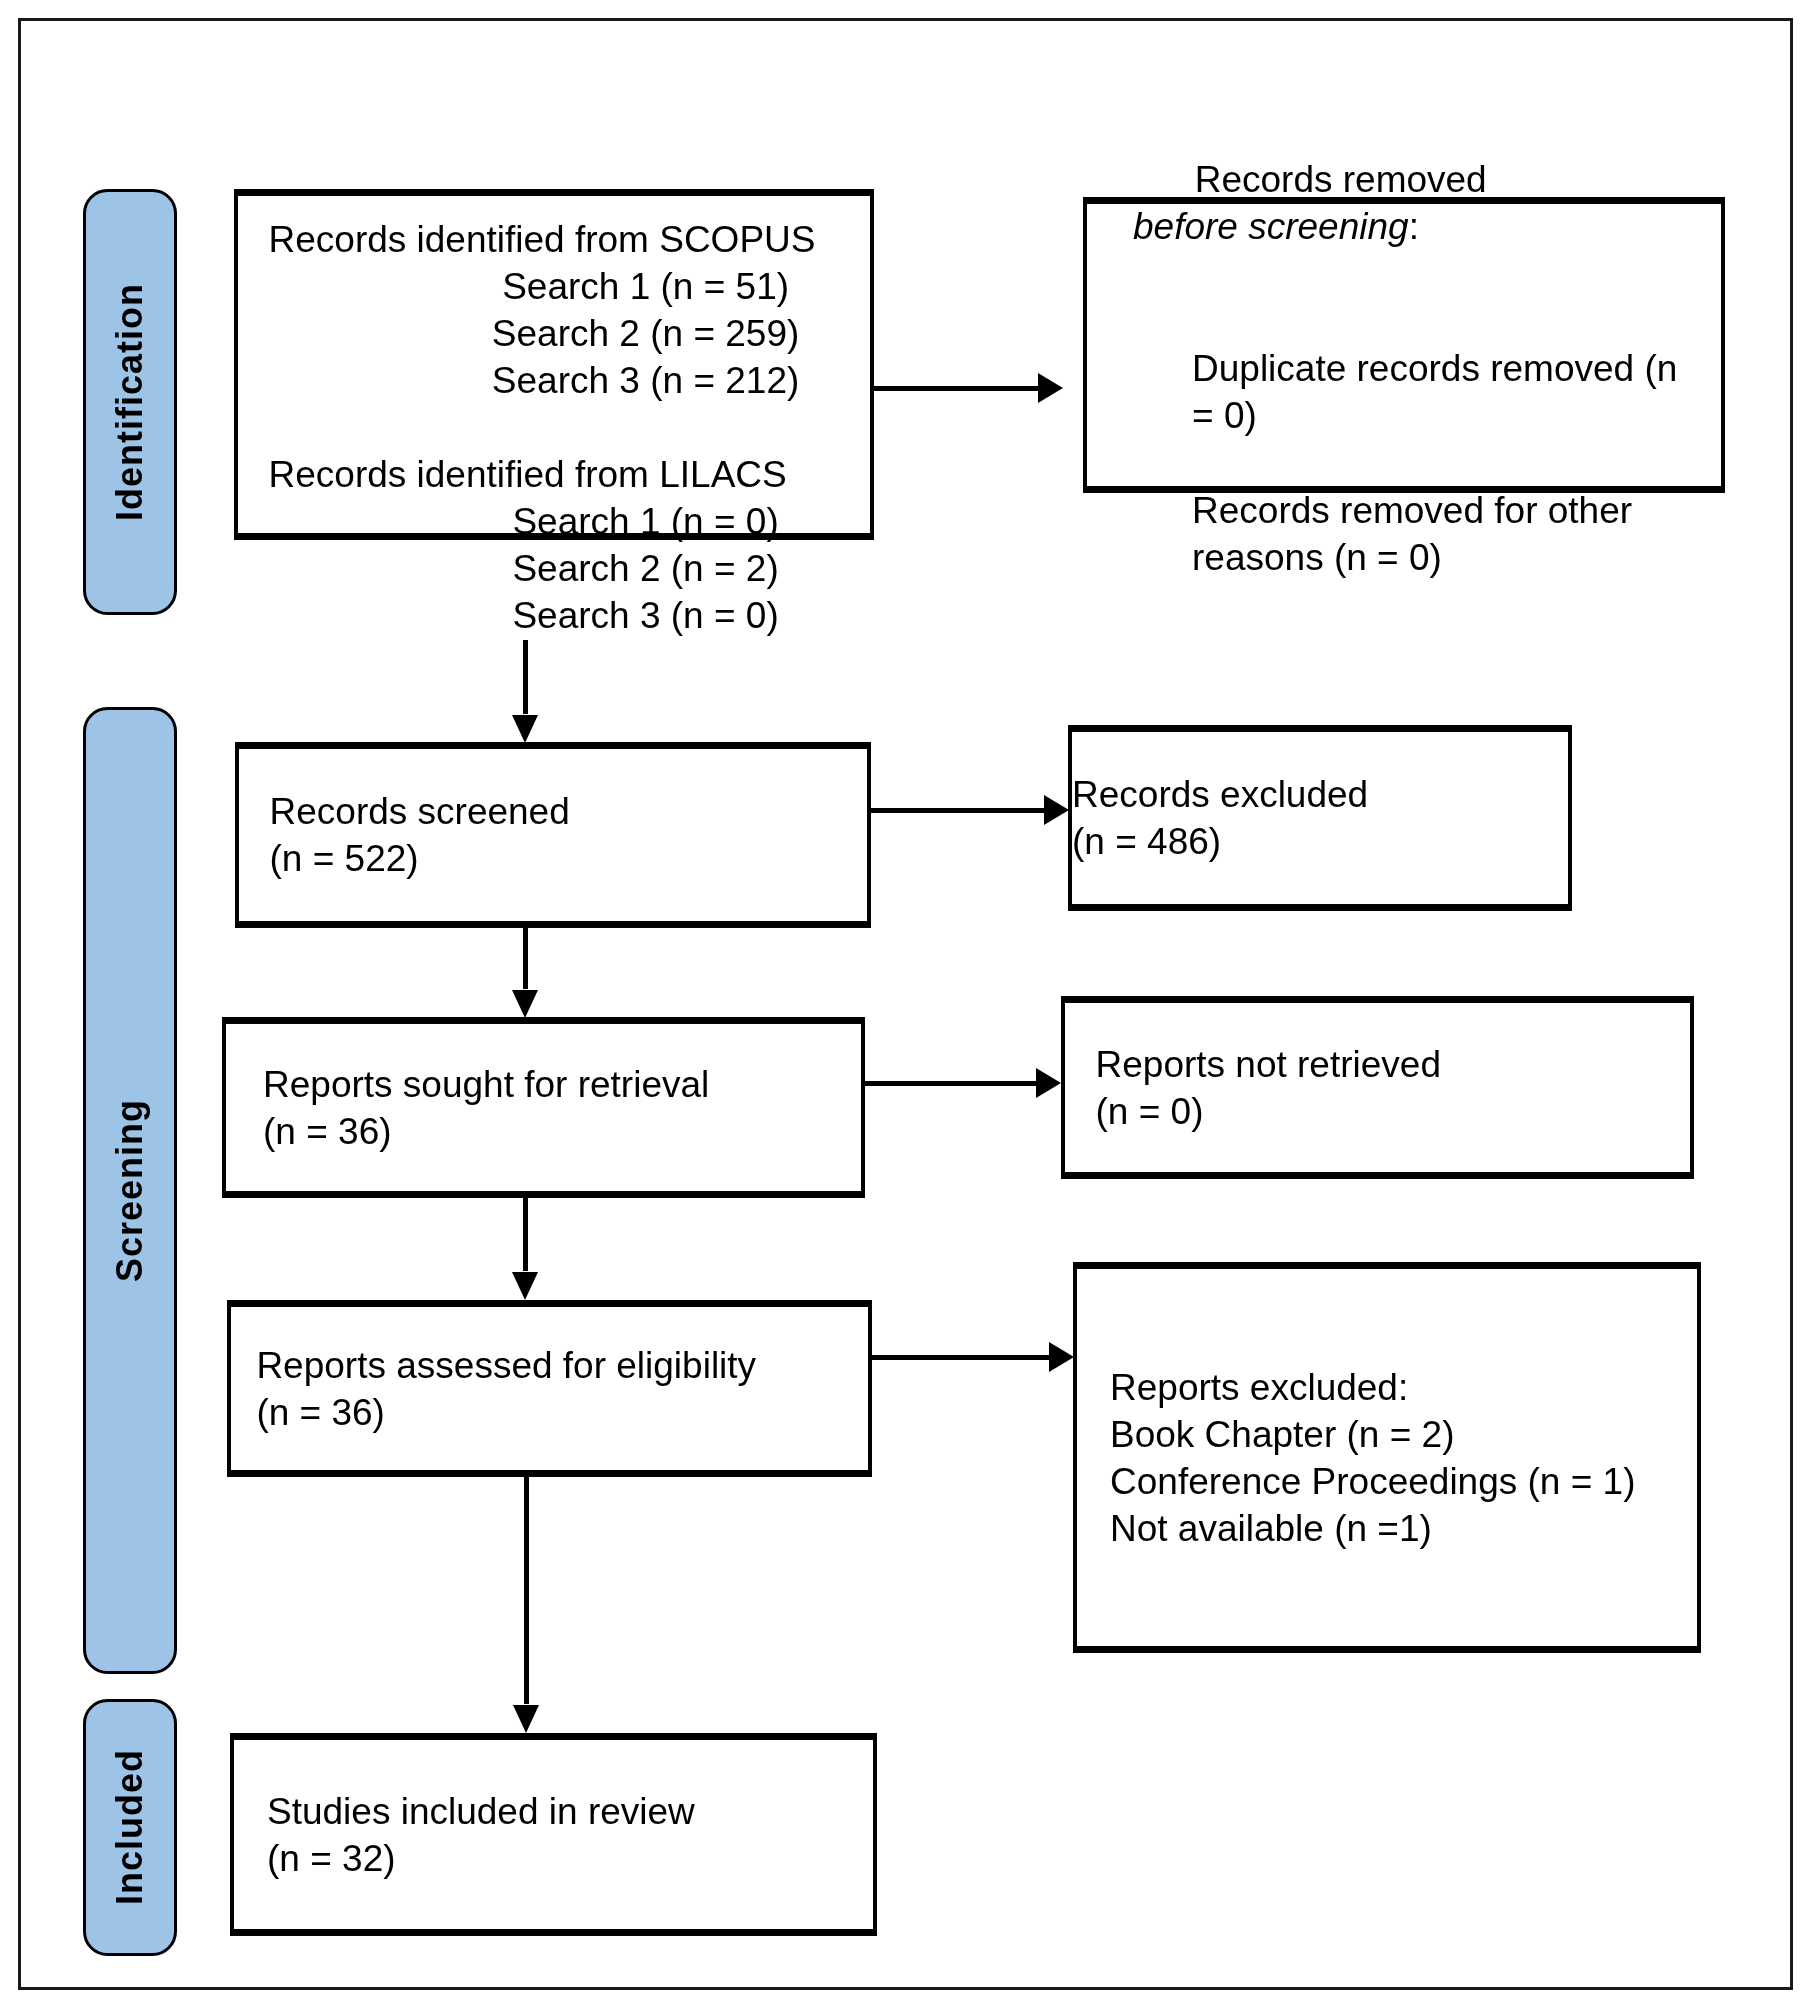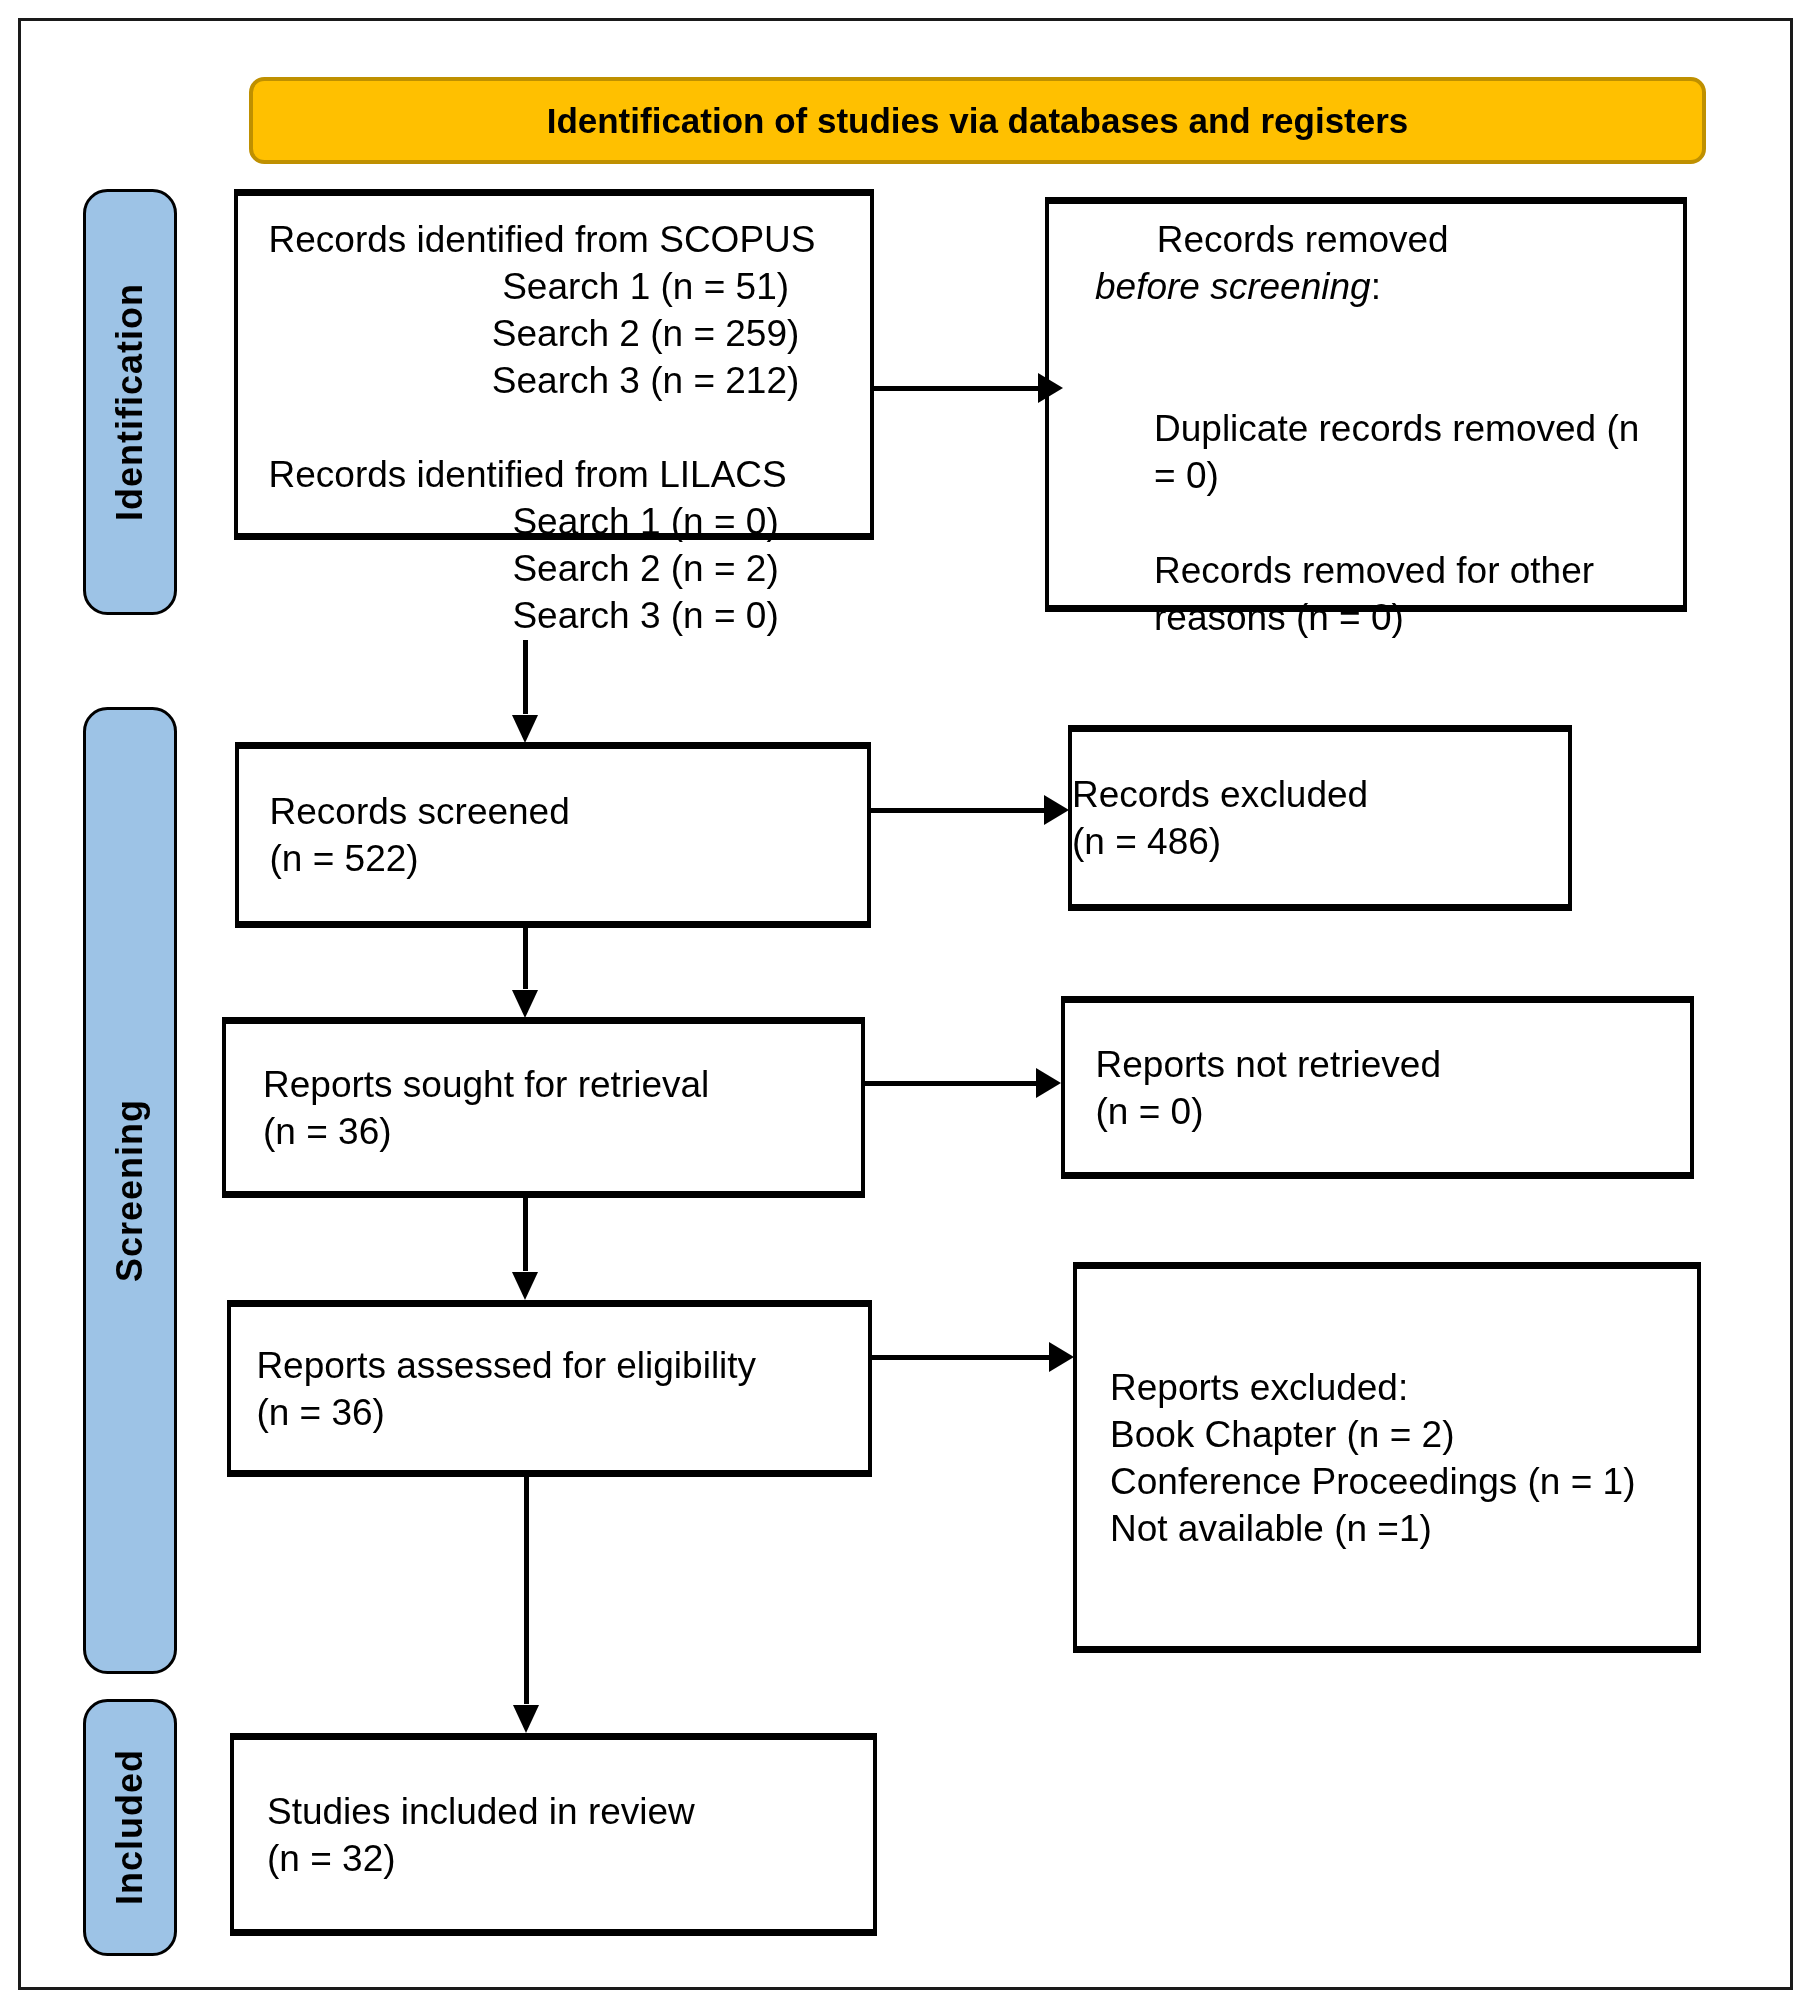--- a/index.html
+++ b/index.html
@@ -43,21 +43,21 @@
     font-size:37px;line-height:47px;
     display:flex;flex-direction:column;justify-content:center;
   }
   .fbox.topalign{justify-content:flex-start;}
   .line{white-space:pre-wrap;}
   
   .b1{left:234px;top:189px;width:640px;height:351px;padding:20.3px 15.3px 10.2px 30.5px;}
   .b1 .search-list .line{text-align:center;padding-left:168px;}
   .b1 .grp2{margin-top:47px;}
   
-  .r1{left:1045px;top:197px;width:642px;height:415px;padding-left:46px;padding-right:13px;}
+  .r1{left:1083px;top:197px;width:642px;height:296px;padding-left:46px;padding-right:13px;}
   .r1 .title{max-width:463px;}
   .r1 .ind .line{padding-left:59px;margin-top:48px;}
   .i{font-style:italic;}
   
   .b2{left:235px;top:742px;width:636px;height:186px;padding-left:30.5px;}
   .r2{left:1068px;top:725px;width:504px;height:186px;}
   .b3{left:222px;top:1017px;width:643px;height:181px;padding-left:37px;}
   .r3{left:1061px;top:996px;width:633px;height:183px;padding-left:30.5px;}
   .b4{left:227px;top:1300px;width:645px;height:177px;padding-left:25.4px;}
   .r4{left:1073px;top:1262px;width:628px;height:391px;padding-left:33px;padding-right:18px;}
@@ -84,23 +84,20 @@
   .v3{left:523px;top:1196px;height:75px;}
   .v4{left:524px;top:1475px;height:229px;}
 </style>
 </head>
 <body>
 
 <div id="canvas">
 
   <div class="frame"></div>
 
-  <div class="banner">
-    <span>Identification of studies via databases and registers</span>
-  </div>
 
   <div class="stage ident">
     <span>Identification</span>
   </div>
   <div class="stage screen">
     <span>Screening</span>
   </div>
   <div class="stage incl">
     <span>Included</span>
   </div>

